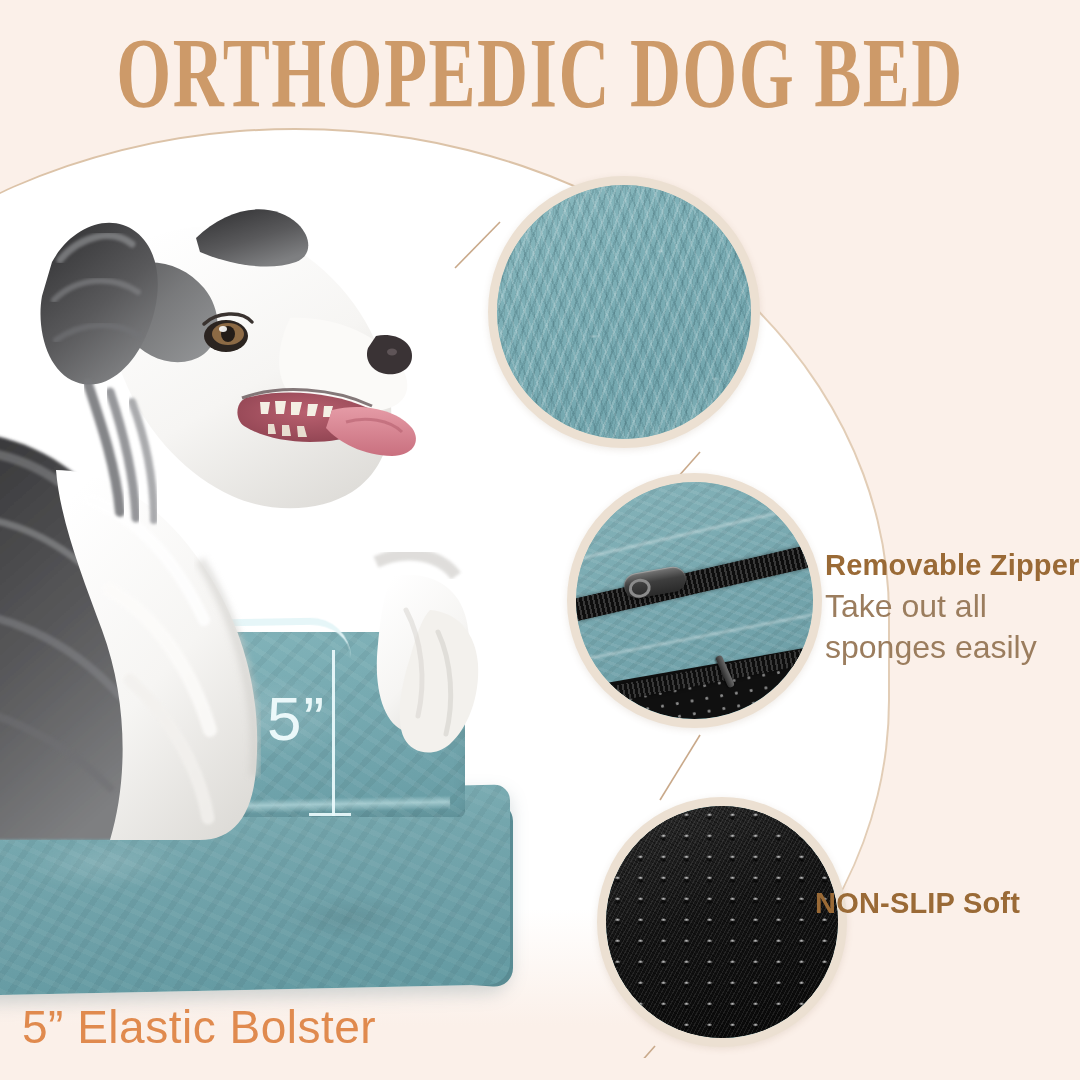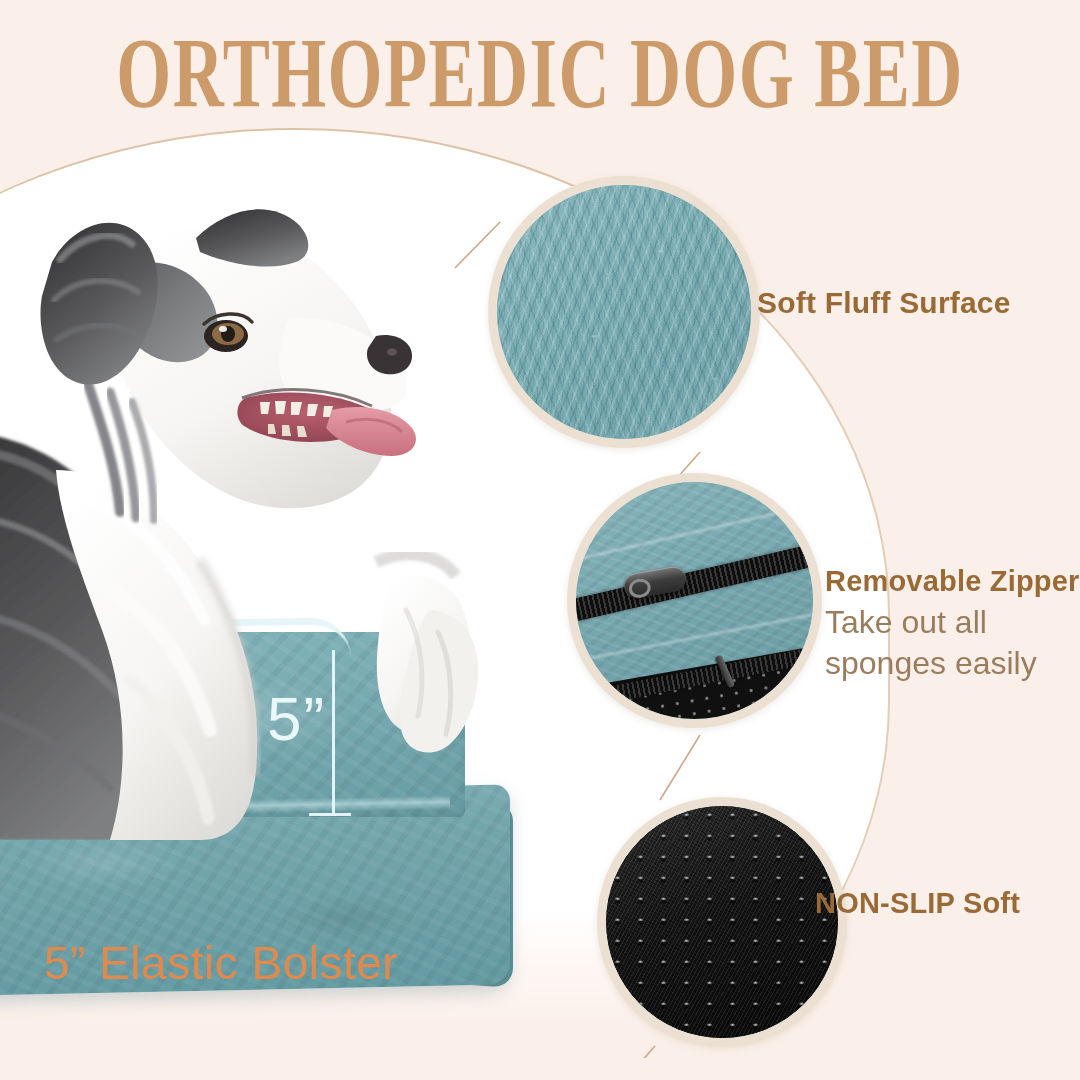--- a/index.html
+++ b/index.html
@@ -144,21 +144,21 @@
   }
   .lab-sub{
     font-weight:400;
     color:#9b7d5e;
     line-height:1.28;
   }
   #label-fluff{ left:757px; top:286px; }
   #label-fluff .lab-head{ font-size:30px; }
 
   #label-zip{ left:825px; top:550px; }
-  #label-zip .lab-head{ font-size:29px;margin-top:16px; }
+  #label-zip .lab-head{ font-size:29px; }
   #label-zip .lab-sub{ font-size:32px; margin-top:4px; width:245px; }
 
   #label-grip{ left:815px; top:888px; }
   #label-grip .lab-head{ font-size:29px; }
 
   
   .bed{ position:absolute; z-index:14; }
 
   #bed-base{
     left:-30px; top:790px; width:540px; height:200px;
@@ -236,27 +236,26 @@
     color:rgba(240,252,253,.95);
     letter-spacing:2px;
     line-height:1;
   }
 
   
   #dog{ position:absolute; left:-40px; top:140px; width:560px; height:700px; z-index:18; }
 
   
   #caption{
-    position:absolute; left:22px; top:936px; z-index:30;
+    position:absolute; left:22px; top:1000px; z-index:30;
     font-size:46px; font-weight:400;
     color:#e08a4e;
     letter-spacing:.5px;
     font-family:"Liberation Sans", sans-serif;
     white-space:nowrap;
-    margin-left:22px;
   }
 </style>
 </head>
 <body>
 
 <div id="stage">
 
   <div class="white-oval"></div>
 
   <div class="title">ORTHOPEDIC DOG BED</div>
@@ -447,23 +446,20 @@
       </div>
     </div>
   </div>
 
   <div class="circ" id="circle-grip">
     <div class="circ-inner">
       <div class="grip-field"></div>
     </div>
   </div>
 
-  <div class="lab" id="label-fluff">
-    <div class="lab-head">Soft Fluff Surface</div>
-  </div>
 
   <div class="lab" id="label-zip">
     <div class="lab-head">Removable Zipper</div>
     <div class="lab-sub">Take out all sponges easily</div>
   </div>
 
   <div class="lab" id="label-grip">
     <div class="lab-head">NON-SLIP Soft</div>
   </div>
 

